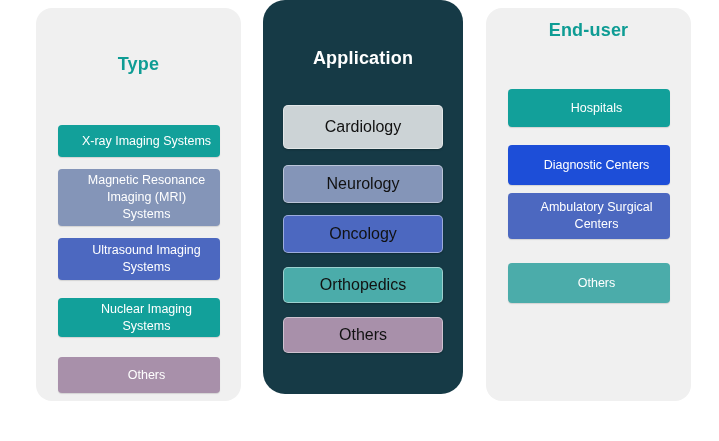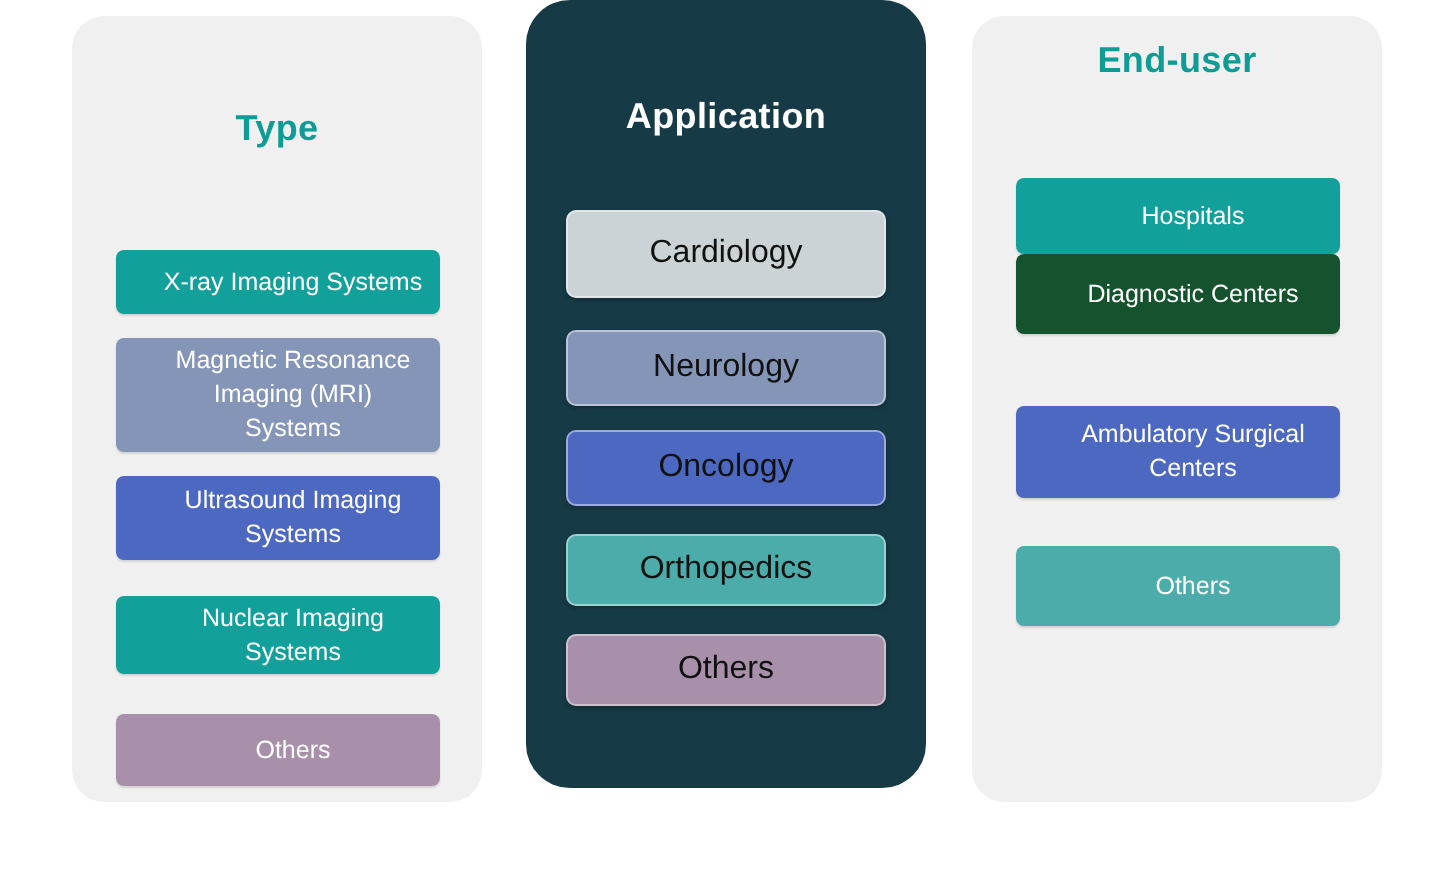--- a/index.html
+++ b/index.html
@@ -96,19 +96,19 @@
       <div class="btn" style="margin-top: 12px; min-height: 38px; background-color: rgb(76, 104, 192);">Oncology</div>
       <div class="btn" style="margin-top: 14px; min-height: 36px; background-color: rgb(75, 172, 170);">Orthopedics</div>
       <div class="btn" style="margin-top: 14px; min-height: 36px; background-color: rgb(168, 144, 170);">Others</div>
     </div>
   </div>
 
   <div class="panel light" style="left: 486px; background-color: rgb(240, 240, 240);">
     <div class="panel-title" style="color: rgb(14, 156, 148); margin-top: 12px;">End-user</div>
     <div class="btn-list">
       <div class="btn" style="margin-top: 48px; min-height: 38px; background-color: rgb(18, 160, 154);">Hospitals</div>
-      <div class="btn" style="min-height: 40px; background-color: #14532d;">Diagnostic Centers</div>
-      <div class="btn" style="margin-top: 36px; min-height: 46px; background-color: rgb(76, 104, 192);">Ambulatory Surgical Centers</div>
+      <div class="btn" style="margin-top: 18px; min-height: 40px; background-color: #1d4ed8;">Diagnostic Centers</div>
+      <div class="btn" style="margin-top: 8px; min-height: 46px; background-color: rgb(76, 104, 192);">Ambulatory Surgical Centers</div>
       <div class="btn" style="margin-top: 24px; min-height: 40px; background-color: rgb(75, 172, 170);">Others</div>
     </div>
   </div>
 
 </div>
 
 </body></html>

